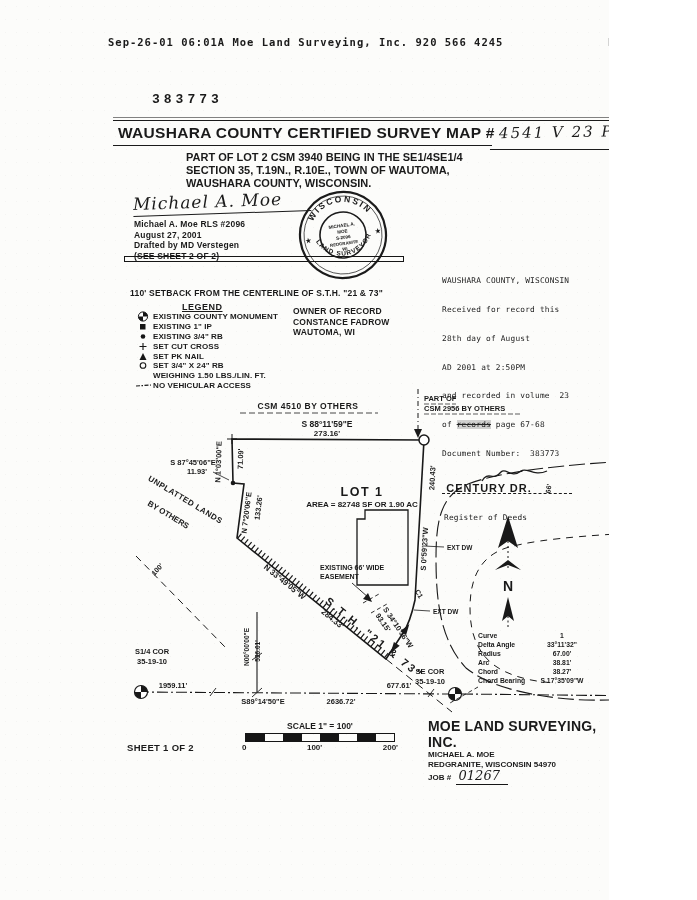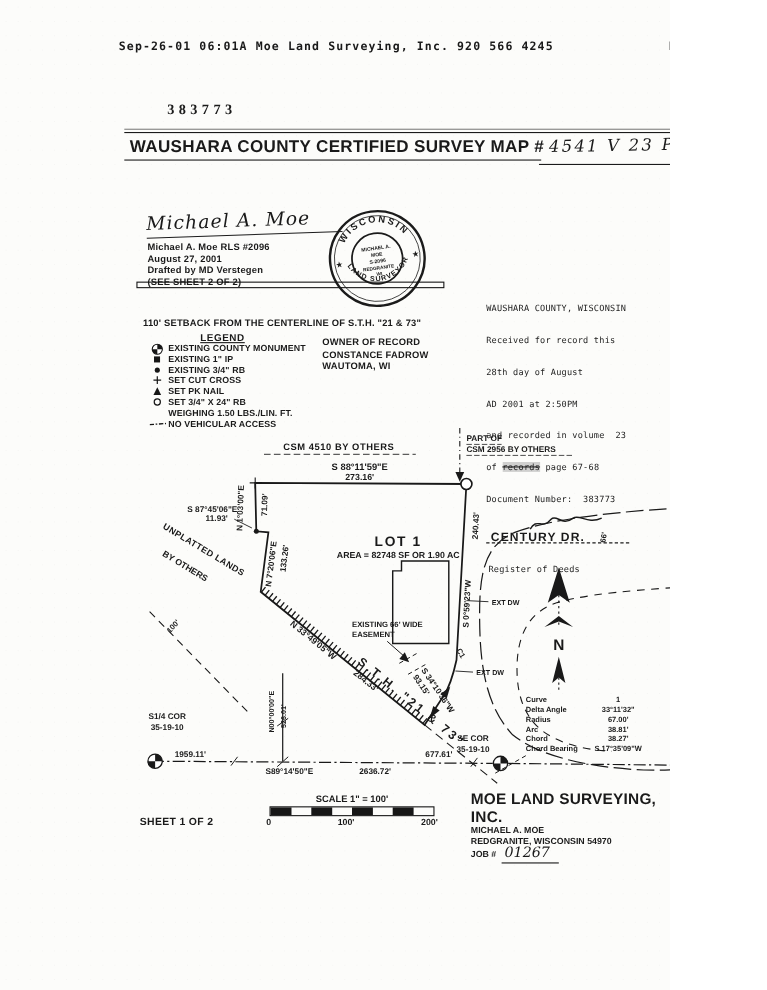--- a/index.html
+++ b/index.html
@@ -6,52 +6,57 @@
   .page{position:relative;width:609px;height:900px;background:#fcfcfa;overflow:hidden;
         color:#1a1a1a;font-family:"Liberation Sans",sans-serif;
         background-image:radial-gradient(circle,#00000008 .6px,transparent .7px);
         background-size:11px 13px}
   .abs{position:absolute}
   .mono{font-family:"DejaVu Sans Mono",monospace}
   .hand{font-family:"DejaVu Serif",serif;font-style:italic}
   .b{font-weight:bold}
   .rule{border-top:1.5px solid #1b1b1b;height:0}
   .small-lines div{font-size:8.5px;font-weight:bold;line-height:10.5px;letter-spacing:.2px}
-  .legend-row{display:flex;align-items:flex-start;height:9.8px}
+  .legend-row{display:flex;align-items:center;height:9.8px}
   .legend-row .ic{width:17px;flex:0 0 17px;display:flex;justify-content:flex-start}
   .legend-row .lb{font-size:8px;font-weight:bold;letter-spacing:.1px;white-space:nowrap}
   .rec{font-size:7.8px;line-height:9.6px;letter-spacing:.2px;color:#222;white-space:pre}
   .strike{text-decoration:line-through;background:#2223}
   
   .mf{font-family:"Liberation Sans",sans-serif;font-weight:bold;fill:#191919}
   .s65{font-size:6.5px}.s68{font-size:6.8px}.s7{font-size:7px}.s75{font-size:7.5px}
   .s8{font-size:8px}.s85{font-size:8.5px}.s11{font-size:11px}.s12{font-size:12.5px}.s14{font-size:14px}
   .ln{stroke:#191919;fill:none}
   .scale-seg{flex:1}
   .scale-seg.f{background:#161616}
 </style>
 </head>
 <body>
 
 <div class="page">
 
   <div class="abs mono b" style="left:108px;top:36px;font-size:10.5px;letter-spacing:1px">Sep-26-01 06:01A Moe Land Surveying, Inc.  920 566 4245</div>
   <div class="abs mono b" style="left:608px;top:36px;font-size:10.5px">P.01</div>
 
-  <div class="abs" style="left:152px;top:92px;font-family:Liberation Serif, serif;font-size:13px;font-weight:600;letter-spacing:4px">383773</div>
+  <div class="abs" style="left:152px;top:92px;font-family:Liberation Mono, monospace;font-size:13px;font-weight:600;letter-spacing:4px">383773</div>
 
   <div class="abs rule" style="left:113px;top:117px;width:547px;opacity:.55"></div>
   <div class="abs rule" style="left:113px;top:120px;width:547px"></div>
   <div class="abs" style="left:118px;top:124px;width:570px;white-space:nowrap">
     <span class="b" style="font-size:15.5px;letter-spacing:.3px">WAUSHARA COUNTY CERTIFIED SURVEY MAP #</span>
     <span class="hand" style="font-size:15px;display:inline-block;transform:translateY(-1px) rotate(-1deg);letter-spacing:2px">4541 V 23 P 67</span>
   </div>
   <div class="abs rule" style="left:113px;top:145px;width:379px"></div>
   <div class="abs rule" style="left:490px;top:149px;width:172px"></div>
 
+  <div class="abs" style="left:186px;top:151px">
+    <div class="b" style="font-size:11px;line-height:13px">PART OF  LOT 2 CSM 3940 BEING IN THE SE1/4SE1/4</div>
+    <div class="b" style="font-size:11px;line-height:13px">SECTION 35, T.19N., R.10E., TOWN OF WAUTOMA,</div>
+    <div class="b" style="font-size:11px;line-height:13px">WAUSHARA COUNTY,  WISCONSIN.</div>
+  </div>
 
   <div class="abs hand" style="left:133px;top:191px;width:178px;font-size:17px;border-bottom:1.5px solid #1b1b1b;padding-bottom:2px;transform:rotate(-2deg);letter-spacing:1px">Michael A. Moe</div>
   <div class="abs small-lines" style="left:134px;top:219px">
     <div>Michael A. Moe RLS #2096</div>
     <div>August 27, 2001</div>
     <div>Drafted by MD Verstegen</div>
     <div>(SEE SHEET 2 OF 2)</div>
   </div>
 
   <svg class="abs" style="left:296px;top:188px" width="94" height="94" viewBox="0 0 94 94">

